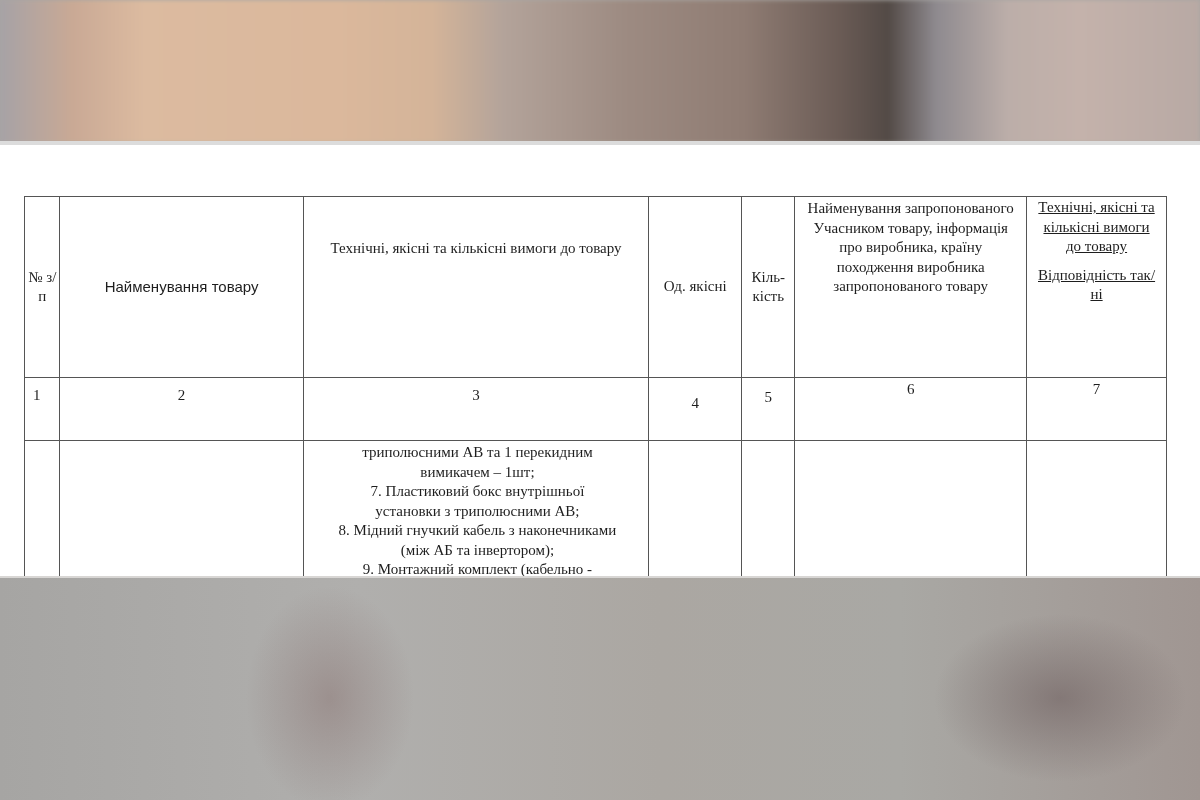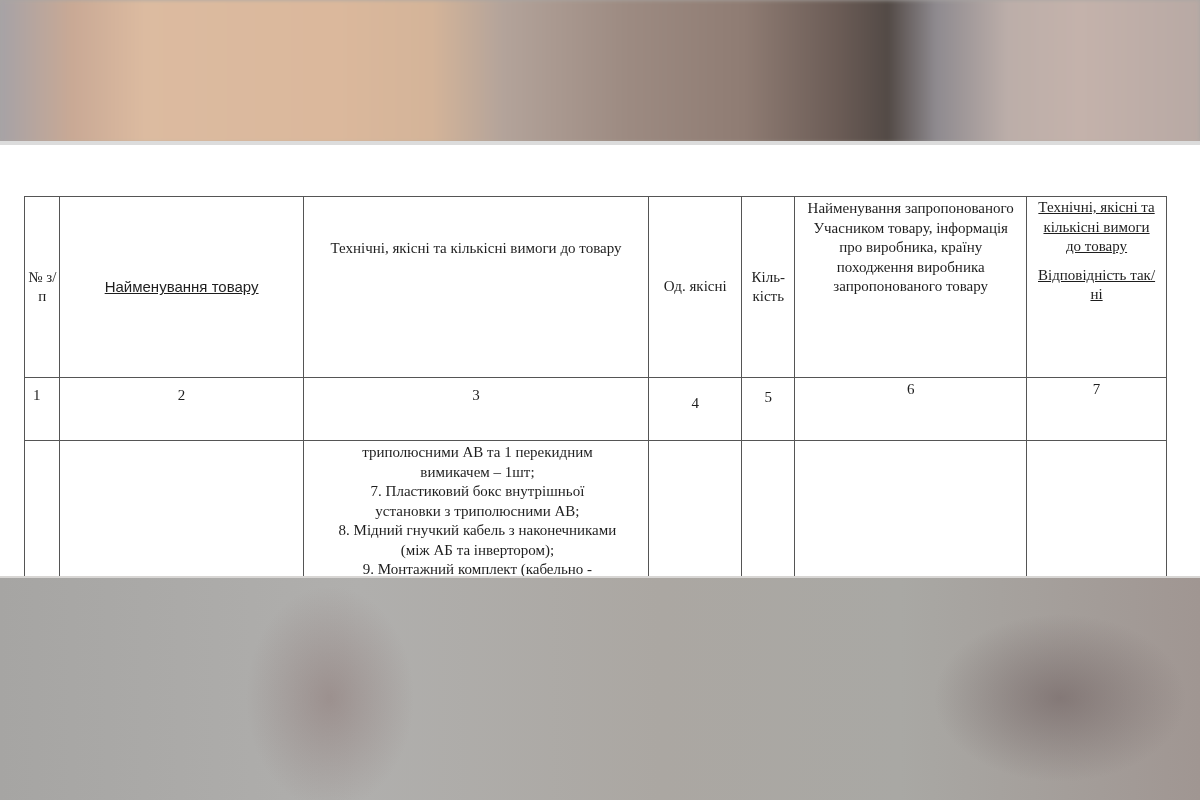--- a/index.html
+++ b/index.html
@@ -52,21 +52,21 @@
   table.spec tr.hdr td { height: 138px; }
   table.spec tr.nums td { height: 46px; vertical-align: top; padding-top: 6px; }
   table.spec tr.body td { height: 176px; vertical-align: top; }
   .c1 { width: 34px; } .c2 { width: 233px; } .c3 { width: 331px; }
   .c4 { width: 89px; } .c5 { width: 51px; } .c6 { width: 222px; } .c7 { width: 134px; }
   td.left { text-align: left !important; }
   td.body-text {
     text-align: left; font-size: 15.5px; line-height: 18.2px;
     padding-top: 2px !important; padding-left: 6px !important; white-space: pre-line; margin-top: 20px;
   }
-  .hdr-sans { font-family: "Liberation Sans", "DejaVu Sans", sans-serif; font-size: 14px; text-decoration: underline; }
+  .hdr-sans { font-family: "Liberation Sans", "DejaVu Sans", sans-serif; font-size: 14px; }
   .hdr6 { vertical-align: top !important; padding-top: 2px !important; }
   .hdr7 { vertical-align: top !important; padding-top: 1px !important; }
   .gap { display: block; height: 9px; }
   .n4 { padding-top: 16px !important; }
   .n5 { padding-top: 10px !important; }
   .n6, .n7 { padding-top: 2px !important; }
 </style>
 </head>
 <body>
 

